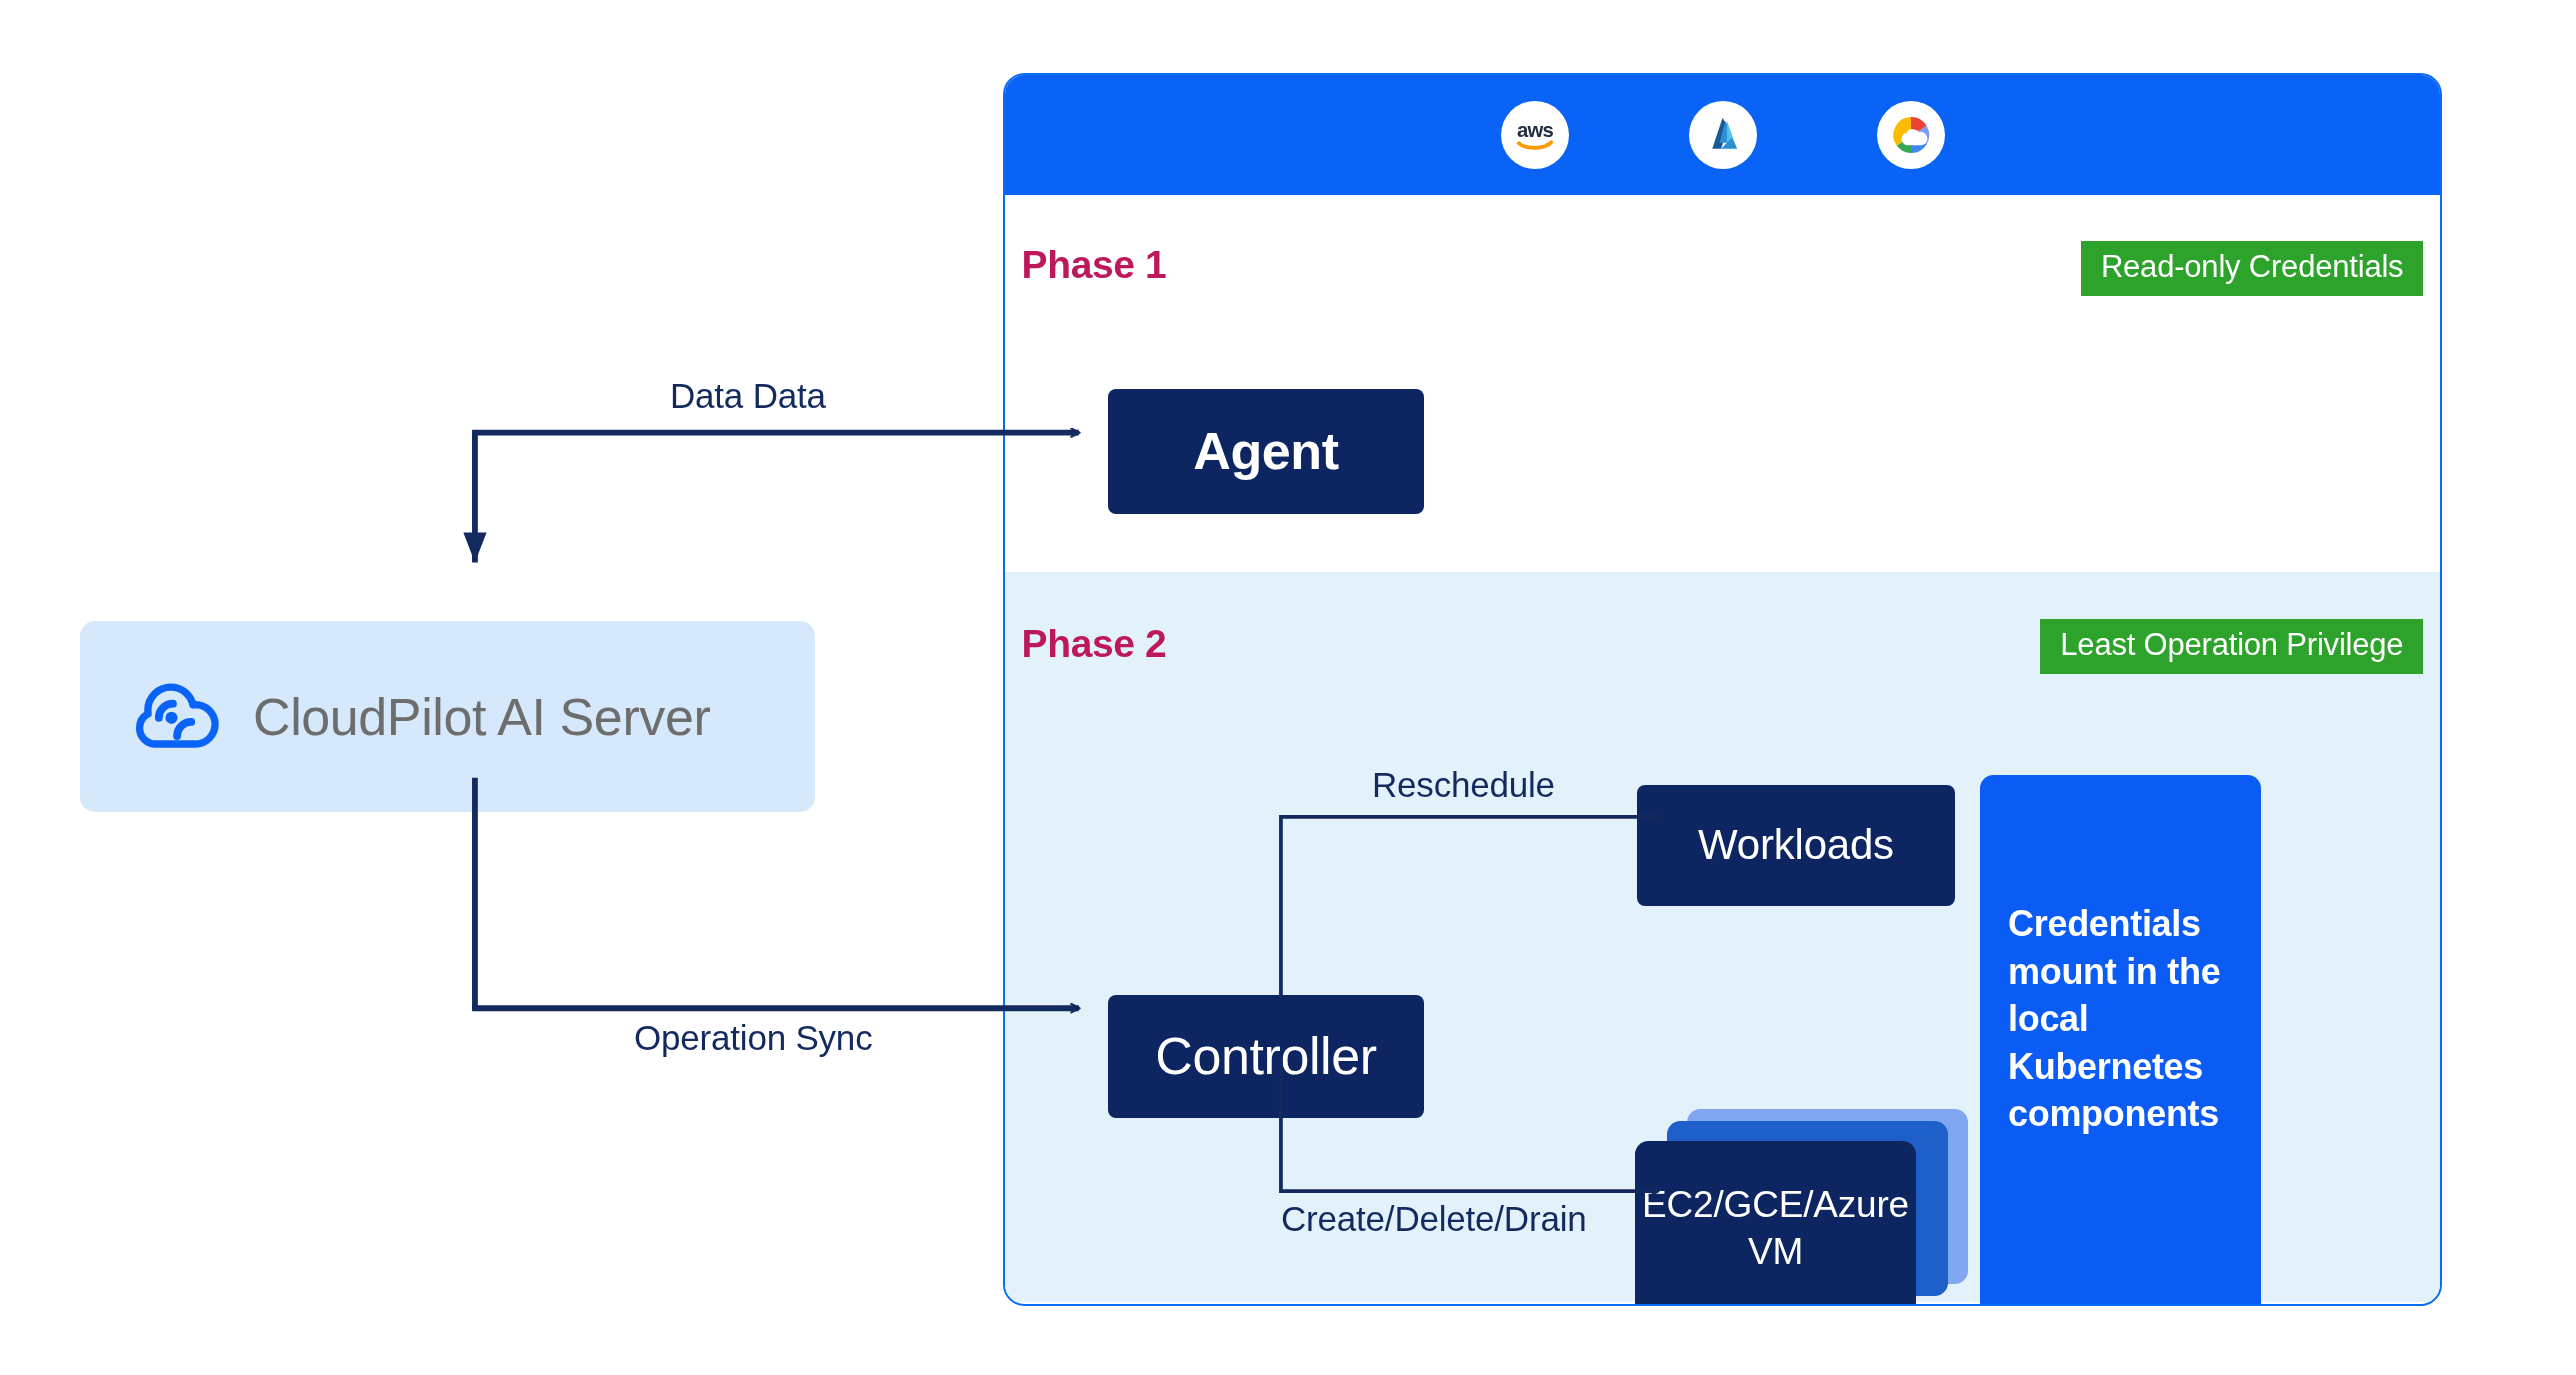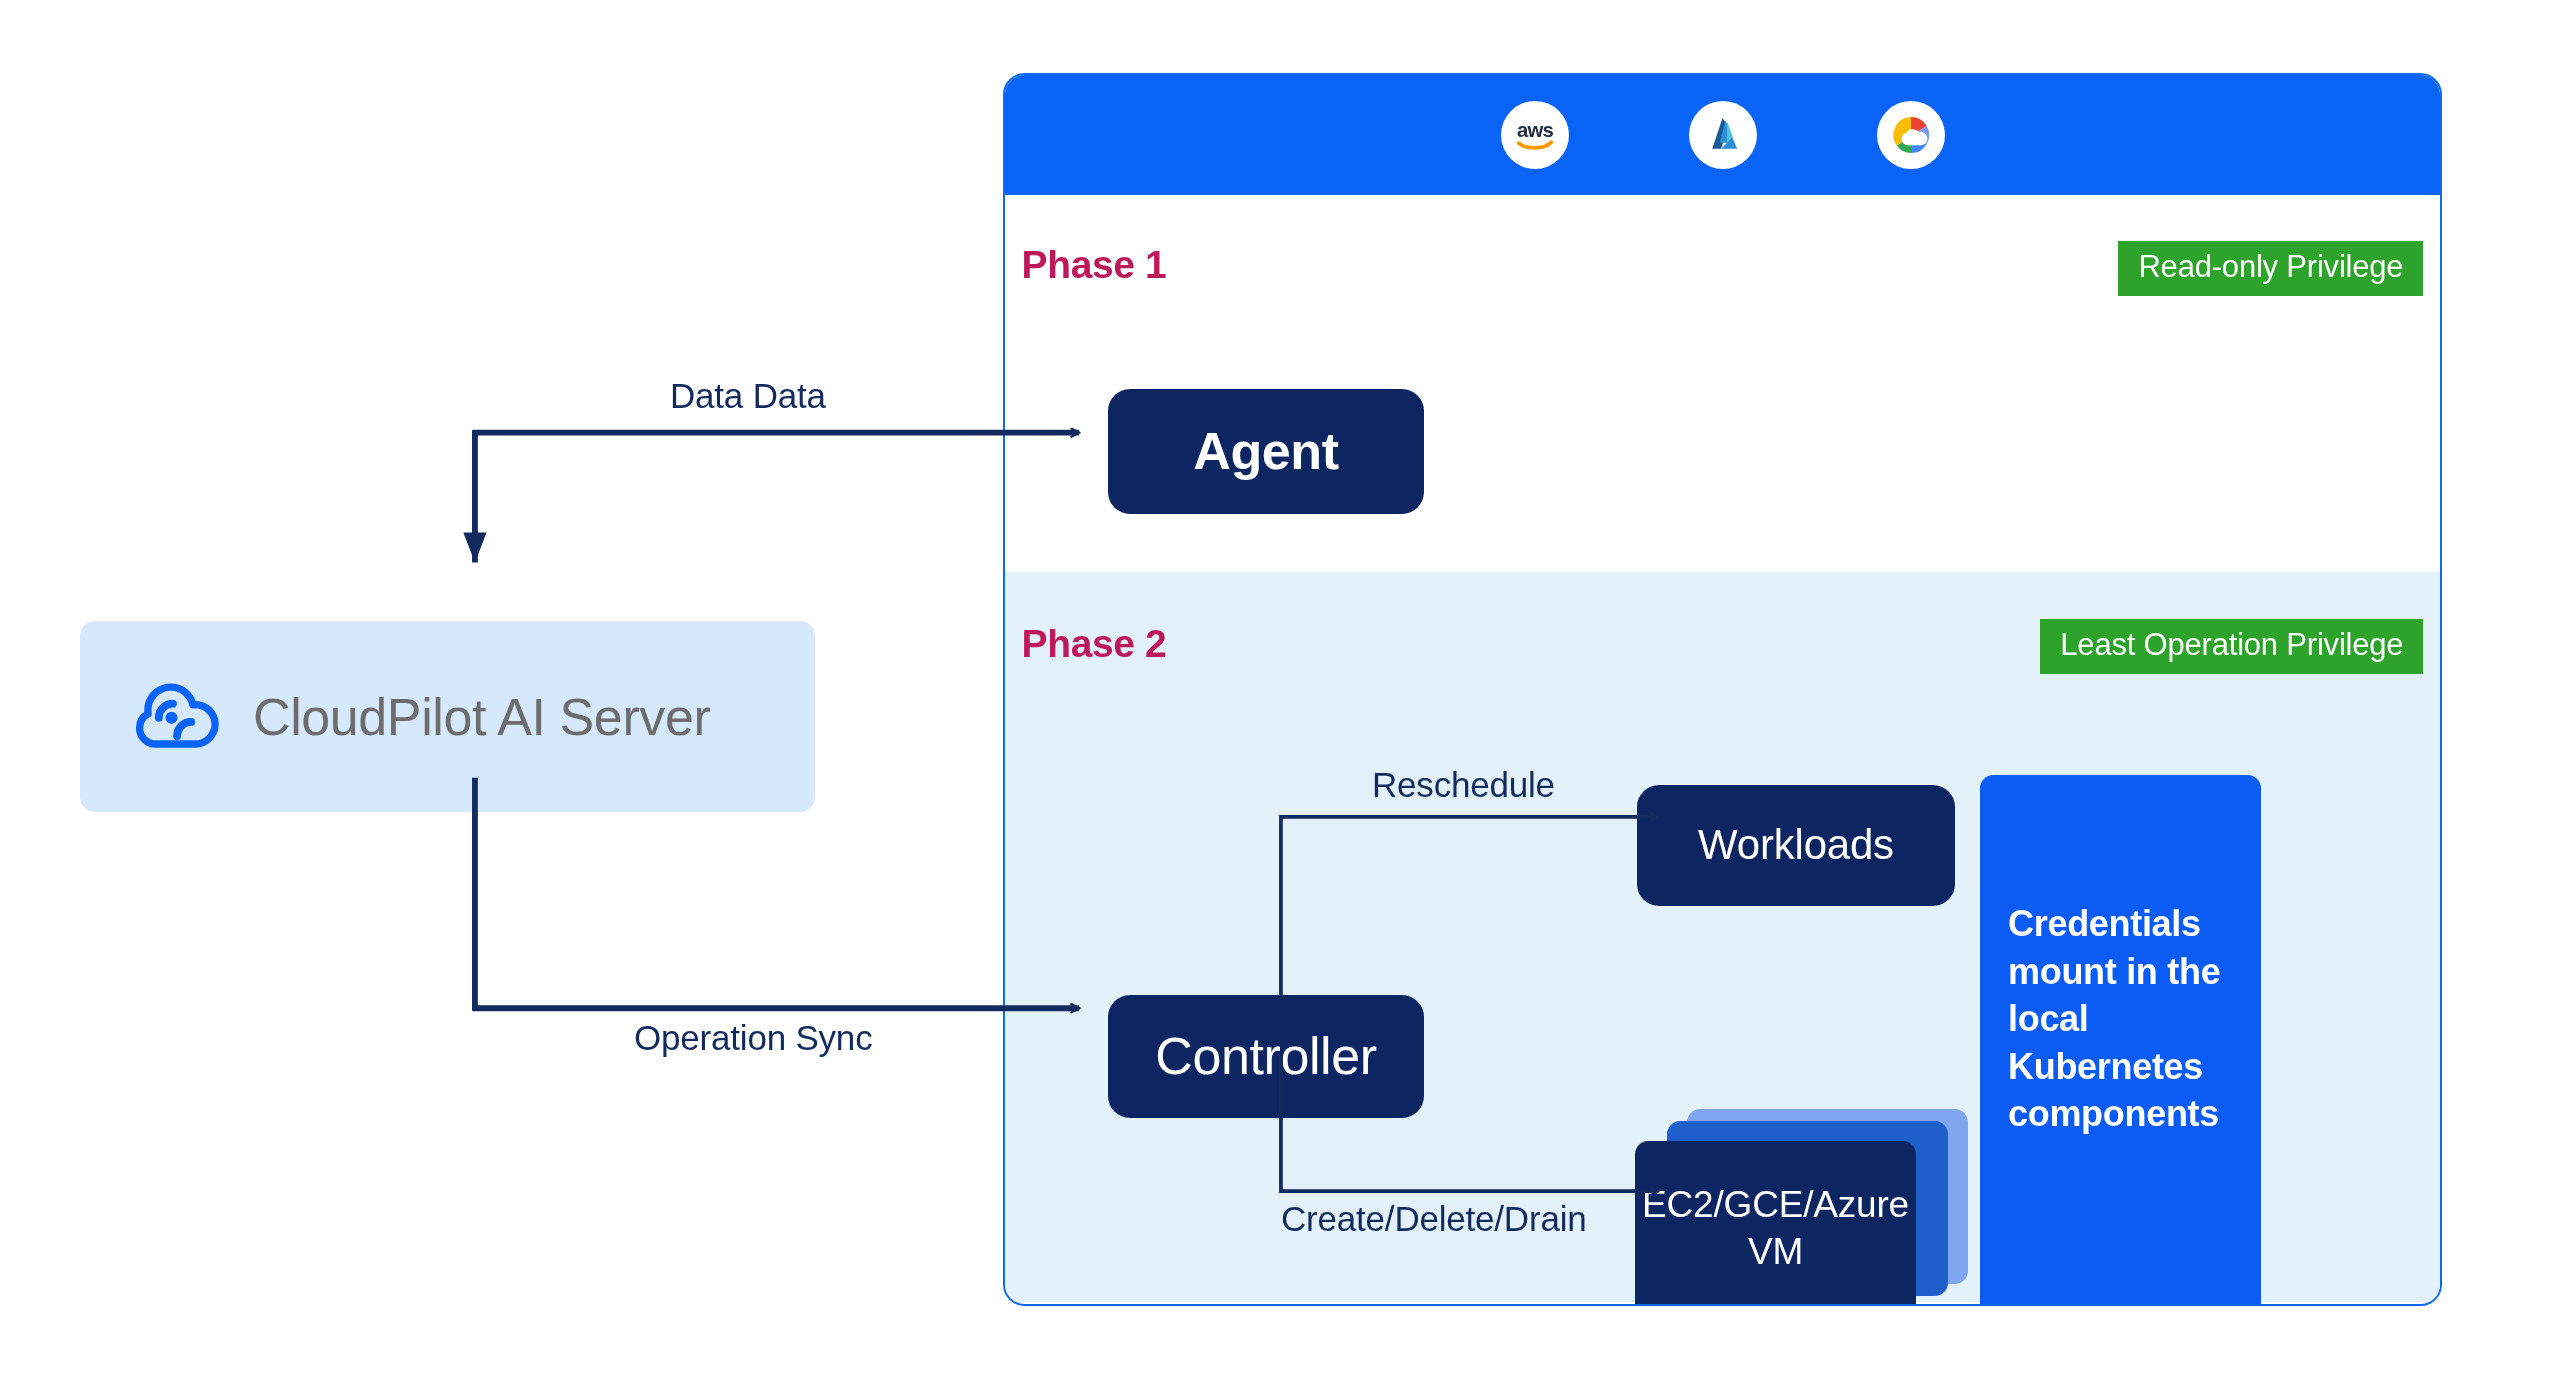--- a/index.html
+++ b/index.html
@@ -88,21 +88,21 @@
     white-space: nowrap;
     letter-spacing: -0.2px;
   }
   .phase-1 .perm-badge { top: 46px; right: 16.6px; }
   .phase-2 .perm-badge { top: 47px; right: 16.6px; }
 
   
   .node {
     position: absolute;
     background: #0d2560;
-    border-radius: 22px;
+    border-radius: 8px;
     color: #ffffff;
     display: flex;
     align-items: center;
     justify-content: center;
     text-align: center;
     line-height: 1.15;
   }
   .node-agent {
     left: 103px; top: 194px;
     width: 316px; height: 125px;
@@ -224,21 +224,21 @@
           <path d="M53 44 A24 24 0 0 1 32 56 L32 40 A10 10 0 0 0 40 36 Z" fill="#4285f4"></path>
           <path d="M32 56 A24 24 0 0 1 13 46 L26 38 A10 10 0 0 0 32 40 Z" fill="#34a853"></path>
           <path d="M13 46 A24 24 0 0 1 32 8 L32 24 A10 10 0 0 0 26 38 Z" fill="#fbbc05"></path>
           <path d="M43 28 a9 9 0 1 1 1.5 17.8 H28 a8.6 8.6 0 0 1 0-17.2 a9.5 9.5 0 0 1 15-0.6 z" fill="#ffffff"></path>
         </svg>
       </div>
     </div>
 
     <div class="phase phase-1">
       <div class="phase-label">Phase 1</div>
-      <div class="perm-badge">Read-only Privilege</div>
+      <div class="perm-badge">Read-only Credentials</div>
       <div class="node node-agent">Agent</div>
     </div>
 
     <div class="phase phase-2">
       <div class="phase-label">Phase 2</div>
       <div class="perm-badge">Least Operation Privilege</div>
 
       <div class="node node-workloads">Workloads</div>
       <div class="node node-controller">Controller</div>
 

